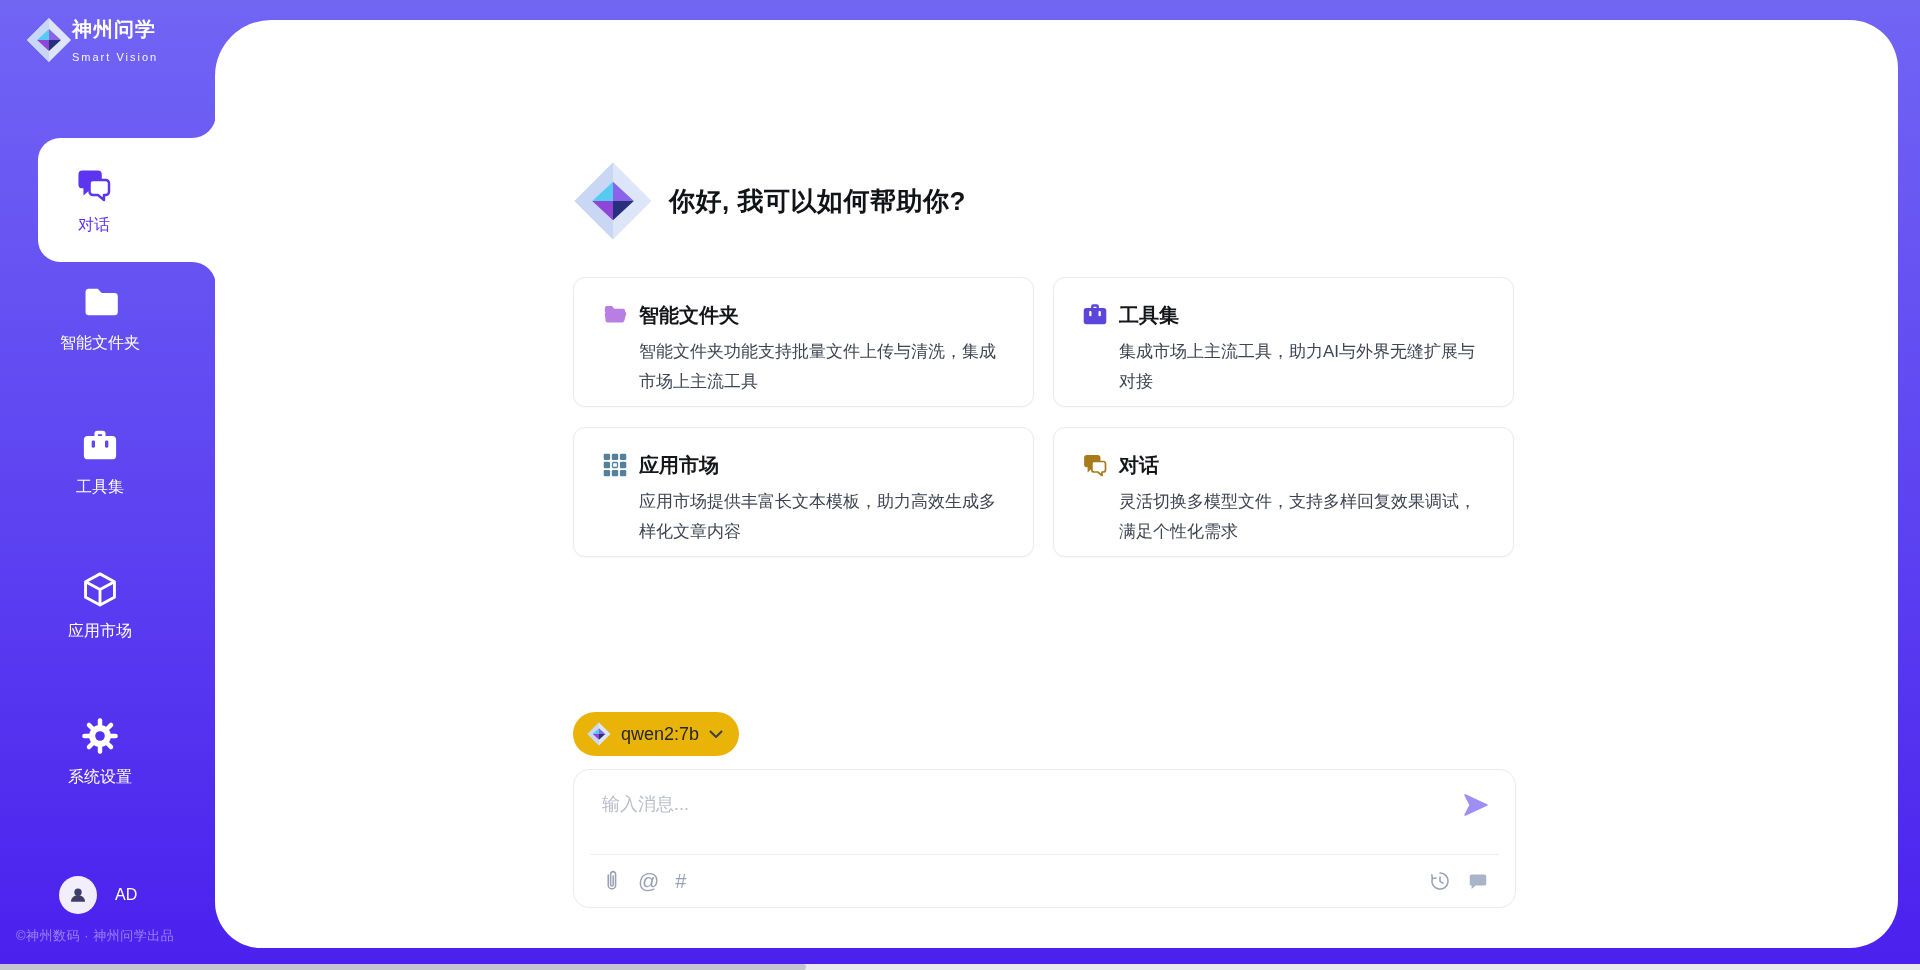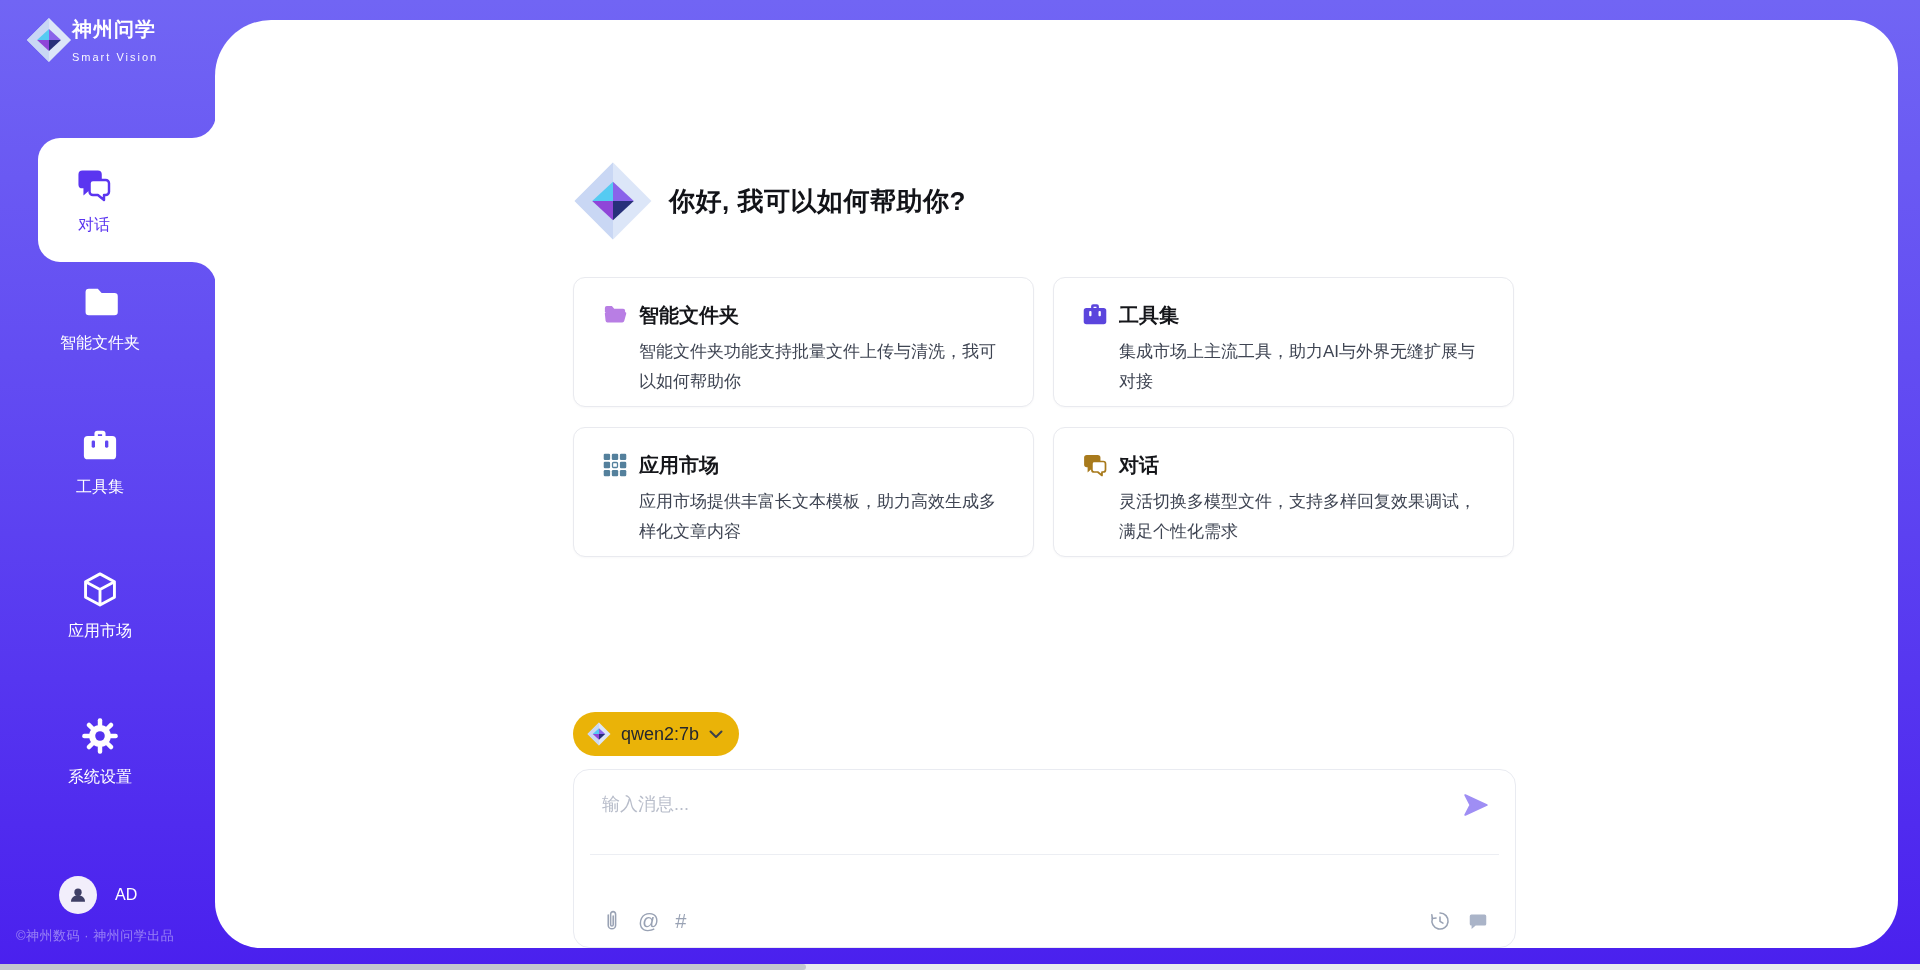--- a/index.html
+++ b/index.html
@@ -55,21 +55,21 @@
   .card-head{display:flex;align-items:center;gap:10px;}
   .card-title{font-size:20px;font-weight:700;color:#15161a;}
   .card-desc{margin:8px 0 0 38px;font-size:17px;line-height:30px;color:#3e4452;}
   .ic-folder-open{color:#b87ee4;} .ic-briefcase{color:#5b45dd;}
   .ic-grid{color:#54809c;} .ic-chat-amber{color:#a87a1c;}
 
   .model-pill{position:absolute;left:358px;top:692px;height:44px;display:inline-flex;align-items:center;
               gap:10px;padding:0 16px 0 14px;background:#eab308;border-radius:22px;cursor:pointer;}
   .model-value{font-size:18px;color:#23262f;}
 
-  .composer{position:absolute;left:358px;top:749px;width:943px;height:179px;background:#fff;
+  .composer{position:absolute;left:358px;top:749px;width:943px;height:139px;background:#fff;
             border:1px solid #e9ebf1;border-radius:16px;}
   .composer textarea{width:100%;height:62px;border:none;outline:none;resize:none;background:transparent;
             font-family:inherit;font-size:18px;color:#2a2d38;padding:22px 70px 0 28px;}
   .composer textarea::placeholder{color:#b8bdca;}
   .send-btn{position:absolute;top:18px;right:22px;width:34px;height:34px;border:none;background:transparent;
             display:grid;place-items:center;cursor:pointer;}
   .comp-divider{position:absolute;left:16px;right:16px;top:84px;height:1px;background:#eceef3;}
   .comp-footer{position:absolute;left:0;right:0;bottom:0;height:53px;display:flex;align-items:center;
                justify-content:space-between;padding:0 26px;}
   .cf-left,.cf-right{display:flex;align-items:center;gap:16px;color:#99a2b4;}
@@ -199,21 +199,21 @@
     <div class="cards">
 
       <div class="card">
         <div class="card-head">
           <svg class="ic-folder-open" width="28" height="28" viewBox="0 0 36 36">
             <path d="M5,9 a2.5,2.5 0 0 1 2.5,-2.5 h6.5 l3,3.5 h11.5 a2.5,2.5 0 0 1 2.5,2.5 v1.5 H5 Z" fill="currentColor"></path>
             <path d="M6.8,14 H30.6 a1.9,1.9 0 0 1 1.85,2.4 l-2.6,9.2 a2.6,2.6 0 0 1 -2.5,1.9 H8.2 a2.3,2.3 0 0 1 -2.3,-2.1 L4.9,16.1 A1.9,1.9 0 0 1 6.8,14 Z" fill="currentColor"></path>
           </svg>
           <span class="card-title">智能文件夹</span>
         </div>
-        <div class="card-desc">智能文件夹功能支持批量文件上传与清洗，我可以如何帮助你</div>
+        <div class="card-desc">智能文件夹功能支持批量文件上传与清洗，集成市场上主流工具</div>
       </div>
 
       <div class="card">
         <div class="card-head">
           <svg class="ic-briefcase" width="28" height="28" viewBox="0 0 36 36">
             <mask id="bm2">
                 <rect width="36" height="36" fill="#fff"></rect>
               <rect x="10.5" y="13" width="3" height="6.5" rx="1.2" fill="#000"></rect>
               <rect x="22.5" y="13" width="3" height="6.5" rx="1.2" fill="#000"></rect>
               </mask>

